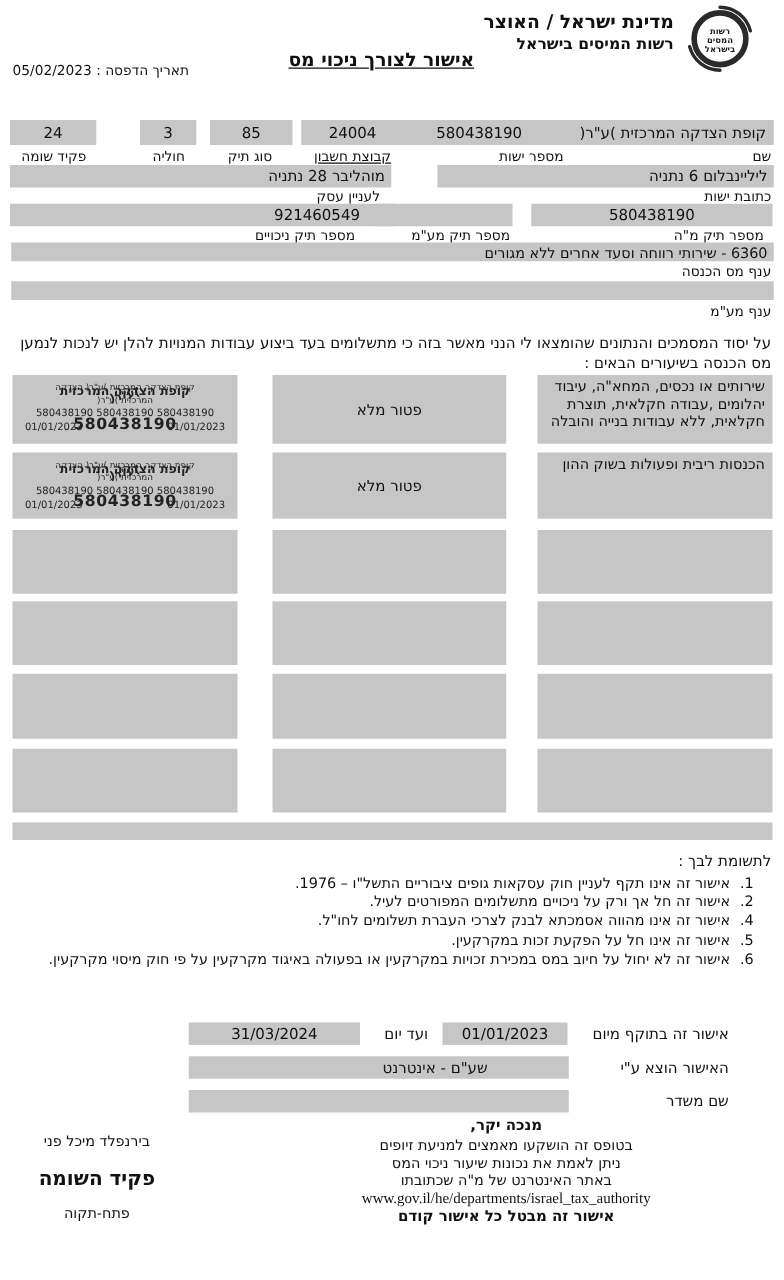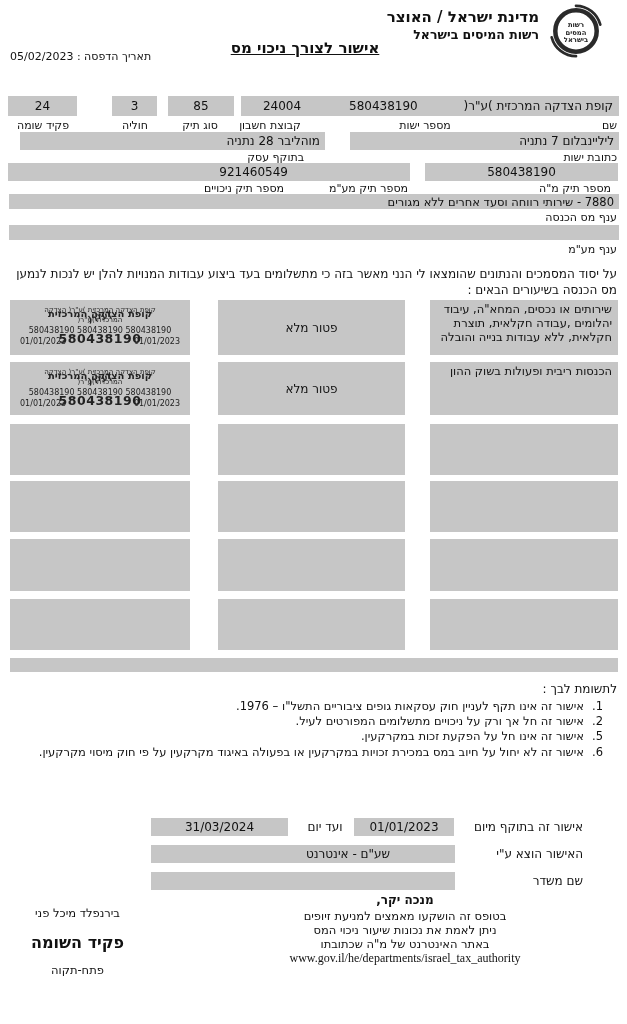--- a/index.html
+++ b/index.html
@@ -96,38 +96,38 @@
     <span style="font-size:12px;">קופת הצדקה המרכזית )ע"ר(</span>
     <span style="font-size:12px;">580438190</span>
   </div>
   <div class="box val" style="top:96px; left:241px; width:82px; height:20px;">24004</div>
   <div class="box val" style="top:96px; left:168px; width:66px; height:20px;">85</div>
   <div class="box val" style="top:96px; left:112px; width:45px; height:20px;">3</div>
   <div class="box val" style="top:96px; left:8px; width:69px; height:20px;">24</div>
 
   <div class="lbl" style="top:119px; right:10px;">שם</div>
   <div class="lbl lbl-c" style="top:119px; left:365px; width:120px;">מספר ישות</div>
-  <div class="lbl lbl-c" style="top:119px; left:216px; width:108px;">קבוצת חשבון</div>
+  <div class="lbl lbl-c" style="top:119px; left:228px; width:108px;text-decoration:underline;">קבוצת חשבון</div>
   <div class="lbl lbl-c" style="top:119px; left:160px; width:80px;">סוג תיק</div>
   <div class="lbl lbl-c" style="top:119px; left:100px; width:70px;">חוליה</div>
   <div class="lbl lbl-c" style="top:119px; left:5px; width:76px;">פקיד שומה</div>
 
-  <div class="box val val-r" style="top:132px; right:8px; width:264px; height:18px;">ליליינבלום 7 נתניה</div>
-  <div class="box val val-r" style="top:132px; left:20px; width:300px; height:18px;">מוהליבר 28 נתניה</div>
+  <div class="box val val-r" style="top:132px; right:8px; width:264px; height:18px;">ליליינבלום 6 נתניה</div>
+  <div class="box val val-r" style="top:132px; left:8px; width:300px; height:18px;">מוהליבר 28 נתניה</div>
   <div class="lbl" style="top:151px; right:10px;">כתובת ישות</div>
-  <div class="lbl lbl-r" style="top:151px; left:8px; width:296px;">בתוקף עסק</div>
+  <div class="lbl lbl-r" style="top:151px; left:8px; width:296px;">לעניין עסק</div>
 
   <div class="box val" style="top:163px; right:9px; width:193px; height:18px;">580438190</div>
   <div class="box val" style="top:163px; left:300px; width:110px; height:18px;"></div>
   <div class="box val val-r" style="top:163px; left:8px; width:280px; height:18px; justify-content:flex-start; padding-right:28px;">921460549</div>
   <div class="lbl" style="top:182px; right:16px;">מספר תיק מ"ה</div>
   <div class="lbl lbl-r" style="top:182px; left:300px; width:108px;">מספר תיק מע"מ</div>
   <div class="lbl lbl-r" style="top:182px; left:8px; width:276px;">מספר תיק ניכויים</div>
 
-  <div class="box val val-r" style="top:194px; right:8px; left:9px; height:15px; font-size:11.5px;">7880 - שירותי רווחה וסעד אחרים ללא מגורים</div>
+  <div class="box val val-r" style="top:194px; right:8px; left:9px; height:15px; font-size:11.5px;">6360 - שירותי רווחה וסעד אחרים ללא מגורים</div>
   <div class="lbl" style="top:211px; right:10px;">ענף מס הכנסה</div>
   <div class="box" style="top:225px; right:8px; left:9px; height:15px;"></div>
   <div class="lbl" style="top:243px; right:10px;">ענף מע"מ</div>
 
   <div class="declaration">על יסוד המסמכים והנתונים שהומצאו לי הנני מאשר בזה כי מתשלומים בעד ביצוע עבודות המנויות להלן יש לנכות לנמען מס הכנסה בשיעורים הבאים :</div>
 
   <div class="box cell-desc" style="top:300px; right:9px; width:188px; height:55px;">שירותים או נכסים, המחא"ה, עיבוד יהלומים ,עבודה חקלאית, תוצרת חקלאית, ללא עבודות בנייה והובלה</div>
   <div class="box cell-rate" style="top:300px; left:218px; width:187px; height:55px;">פטור מלא</div>
   <div class="box stamp" style="top:300px; left:10px; width:180px; height:55px;">
     <div class="s-l1">קופת הצדקה המרכזית )ע"ר( הצדקה</div>
@@ -172,20 +172,21 @@
   <div class="box" style="top:599px; right:9px; width:188px; height:51px;"></div>
   <div class="box" style="top:599px; left:218px; width:187px; height:51px;"></div>
   <div class="box" style="top:599px; left:10px; width:180px; height:51px;"></div>
 
   <div class="box" style="top:658px; right:9px; left:10px; height:14px;"></div>
 
   <div class="notes-heading">לתשומת לבך :</div>
   <div class="notes">
     <div class="note-item"><span class="note-num">1.</span><span>אישור זה אינו תקף לעניין חוק עסקאות גופים ציבוריים התשל"ו – 1976.</span></div>
     <div class="note-item"><span class="note-num">2.</span><span>אישור זה חל אך ורק על ניכויים מתשלומים המפורטים לעיל.</span></div>
+    <div class="note-item"><span class="note-num">4.</span><span>אישור זה אינו מהווה אסמכתא לבנק לצרכי העברת תשלומים לחו"ל.</span></div>
     <div class="note-item"><span class="note-num">5.</span><span>אישור זה אינו חל על הפקעת זכות במקרקעין.</span></div>
     <div class="note-item"><span class="note-num">6.</span><span>אישור זה לא יחול על חיוב במס במכירת זכויות במקרקעין או בפעולה באיגוד מקרקעין על פי חוק מיסוי מקרקעין.</span></div>
   </div>
 
   <div class="v-lbl" style="top:820px; right:44px;">אישור זה בתוקף מיום</div>
   <div class="box val" style="top:818px; left:354px; width:100px; height:18px;">01/01/2023</div>
   <div class="v-lbl" style="top:820px; left:302px; width:46px; text-align:center;">ועד יום</div>
   <div class="box val" style="top:818px; left:151px; width:137px; height:18px;">31/03/2024</div>
 
   <div class="v-lbl" style="top:847px; right:44px;">האישור הוצא ע"י</div>
@@ -193,20 +194,21 @@
 
   <div class="v-lbl" style="top:874px; right:44px;">שם משדר</div>
   <div class="box" style="top:872px; left:151px; width:304px; height:18px;"></div>
 
   <div class="f-center">
     <div class="dear">מנכה יקר,</div>
     <div class="ln">בטופס זה הושקעו מאמצים למניעת זיופים</div>
     <div class="ln">ניתן לאמת את נכונות שיעור ניכוי המס</div>
     <div class="ln">באתר האינטרנט של מ"ה שכתובתו</div>
     <div class="url">www.gov.il/he/departments/israel_tax_authority</div>
+    <div class="cancel">אישור זה מבטל כל אישור קודם</div>
   </div>
 
   <div class="f-left">
     <div class="nm">בירנפלד מיכל פני</div>
     <div class="ttl">פקיד השומה</div>
     <div class="city">פתח-תקוה</div>
   </div>
 
   <div class="page-code">A20/8</div>
 

